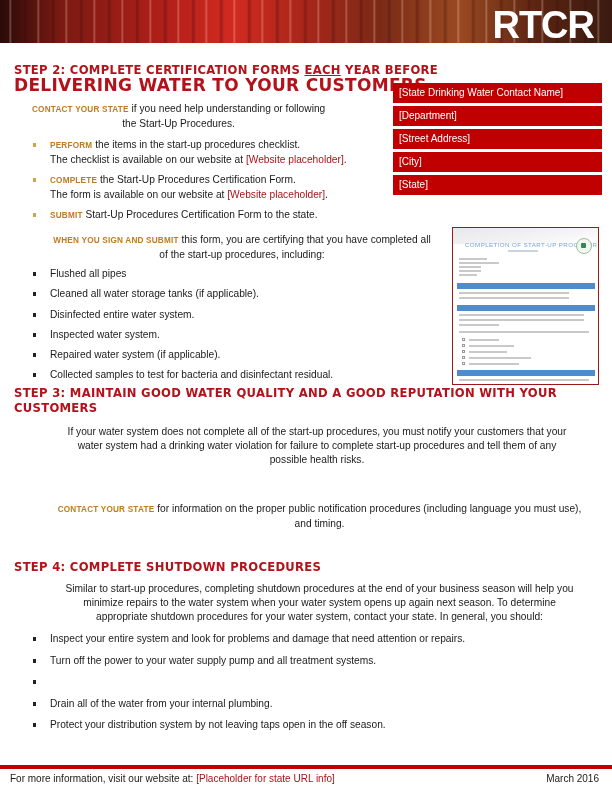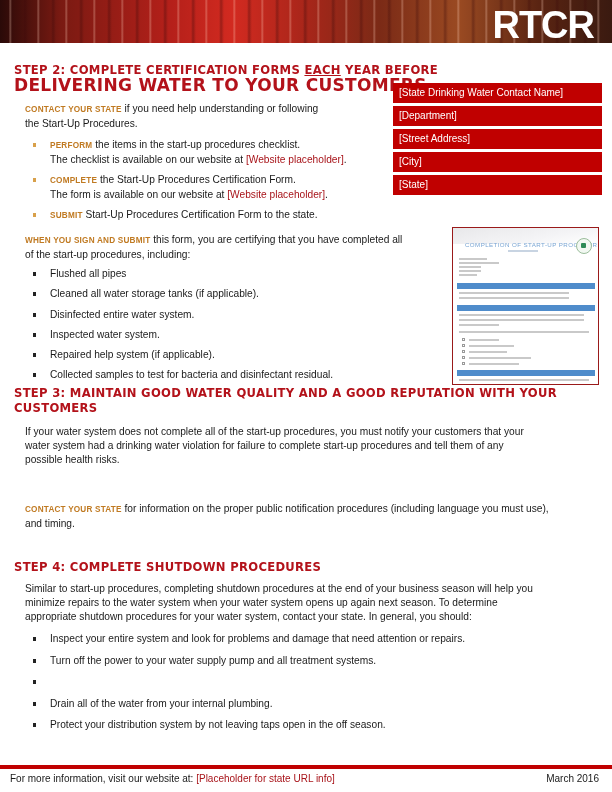--- a/index.html
+++ b/index.html
@@ -25,21 +25,21 @@
     position: absolute; left: 14px;
     font-family: "DejaVu Sans", sans-serif; font-weight: bold;
     color: #b3121a; font-size: 11.6px; letter-spacing: 0.3px; line-height: 15px;
     text-transform: uppercase;
   }
   .step-heading .u { text-decoration: underline; }
 
   .lead { color: #c07a22; font-weight: bold; font-size: 8.2px; text-transform: uppercase; letter-spacing: 0.2px; }
   .ph { color: #a8141a; }
 
-  .para { position: absolute; left: 25px; line-height: 14px; font-size: 10.2px; }
+  .para { position: absolute; left: 32px; line-height: 14px; font-size: 10.2px; text-align: center; }
 
   ul.bullets { list-style: none; position: absolute; }
   ul.bullets li { position: relative; padding-left: 22px; line-height: 14px; font-size: 10.2px; }
   ul.bullets li::before {
     content: ""; position: absolute; left: 5px; top: 5px; width: 3px; height: 4px; background: #222;
   }
   ul.bullets.gold li::before { background: #d8a04a; }
 
   
   .contact {
@@ -111,21 +111,21 @@
 <div class="para" style="top:233px; width:420px;">
   <span class="lead">When you sign and submit</span><span> this form, you are certifying that you have completed all</span><br>
   <span>of the start-up procedures, including:</span>
 </div>
 
 <ul class="bullets" style="left:28px; top:267px; width:400px;">
   <li style="margin-bottom:6.3px;">Flushed all pipes</li>
   <li style="margin-bottom:6.3px;">Cleaned all water storage tanks (if applicable).</li>
   <li style="margin-bottom:6.3px;">Disinfected entire water system.</li>
   <li style="margin-bottom:6.3px;">Inspected water system.</li>
-  <li style="margin-bottom:6.3px;">Repaired help system (if applicable).</li>
+  <li style="margin-bottom:6.3px;">Repaired water system (if applicable).</li>
   <li>Collected samples to test for bacteria and disinfectant residual.</li>
 </ul>
 
 <div class="thumb">
   <div class="swoosh"></div>
   <div class="t-title">COMPLETION OF START-UP PROCEDURES</div>
   <div class="t-sub"></div>
   <div class="seal"></div>
   <div class="line" style="left:6px; top:30px; width:28px;"></div>
   <div class="line" style="left:6px; top:34px; width:40px;"></div>

